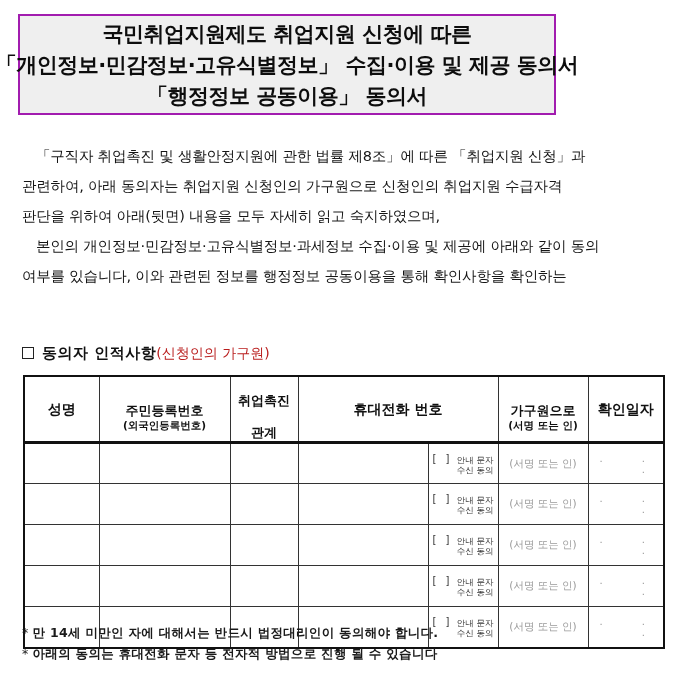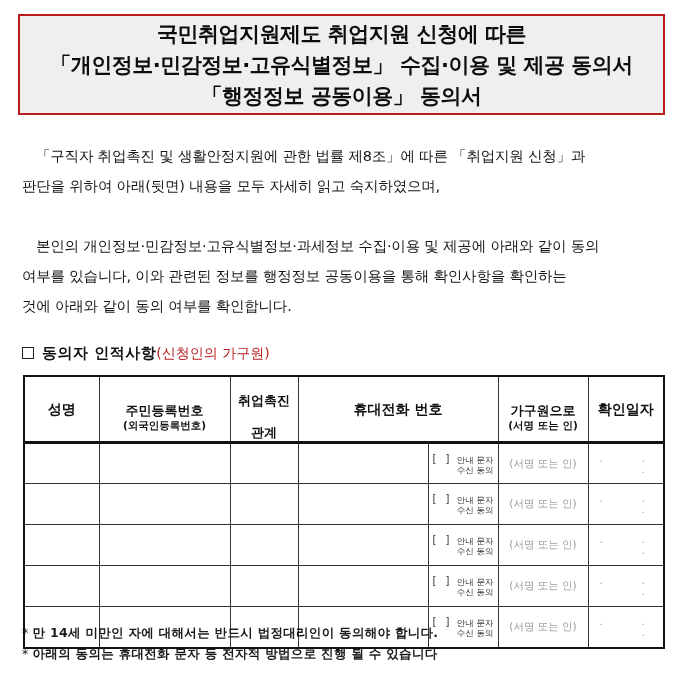--- a/index.html
+++ b/index.html
@@ -7,23 +7,23 @@
       width: 693px; height: 677px;
       background: #ffffff;
       color: #111111;
       font-family: "DejaVu Sans", "Liberation Sans", sans-serif;
       overflow: hidden;
       position: relative;
     }
     .title-box {
       position: absolute;
       left: 18px; top: 14px;
-      width: 647px; height: 101px;
+      width: 538px; height: 101px;
       background: #efefef;
-      border: 2px solid #b91c1c;
+      border: 2px solid #a21caf;
       display: flex; flex-direction: column;
       align-items: center; justify-content: center;
       gap: 3px;
     }
     .title-line {
       font-weight: bold;
       font-size: 21px;
       line-height: 28px;
       letter-spacing: -0.5px;
       white-space: nowrap;
@@ -126,27 +126,27 @@
 <body>
 
 <div class="title-box">
   <div class="title-line">국민취업지원제도 취업지원 신청에 따른</div>
   <div class="title-line">「개인정보·민감정보·고유식별정보」 수집·이용 및 제공 동의서</div>
   <div class="title-line">「행정정보 공동이용」 동의서</div>
 </div>
 
 <div class="para para1">
   <span class="line indent">「구직자 취업촉진 및 생활안정지원에 관한 법률 제8조」에 따른 「취업지원 신청」과</span>
+  <span class="line">관련하여, 아래 동의자는 취업지원 신청인의 가구원으로 신청인의 취업지원 수급자격</span>
   <span class="line">판단을 위하여 아래(뒷면) 내용을 모두 자세히 읽고 숙지하였으며,</span>
 </div>
 
 <div class="para para2">
   <span class="line indent">본인의 개인정보·민감정보·고유식별정보·과세정보 수집·이용 및 제공에 아래와 같이 동의</span>
   <span class="line">여부를 있습니다, 이와 관련된 정보를 행정정보 공동이용을 통해 확인사항을 확인하는</span>
-  <span class="line">것에 아래와 같이 동의 여부를 확인합니다.</span>
 </div>
 
 <div class="section-heading">
   <span class="box"></span><span class="main">동의자 인적사항</span><span class="sub">(신청인의 가구원)</span>
 </div>
 
 <table class="consent">
   <colgroup>
     <col style="width:75px">
     <col style="width:131px">

